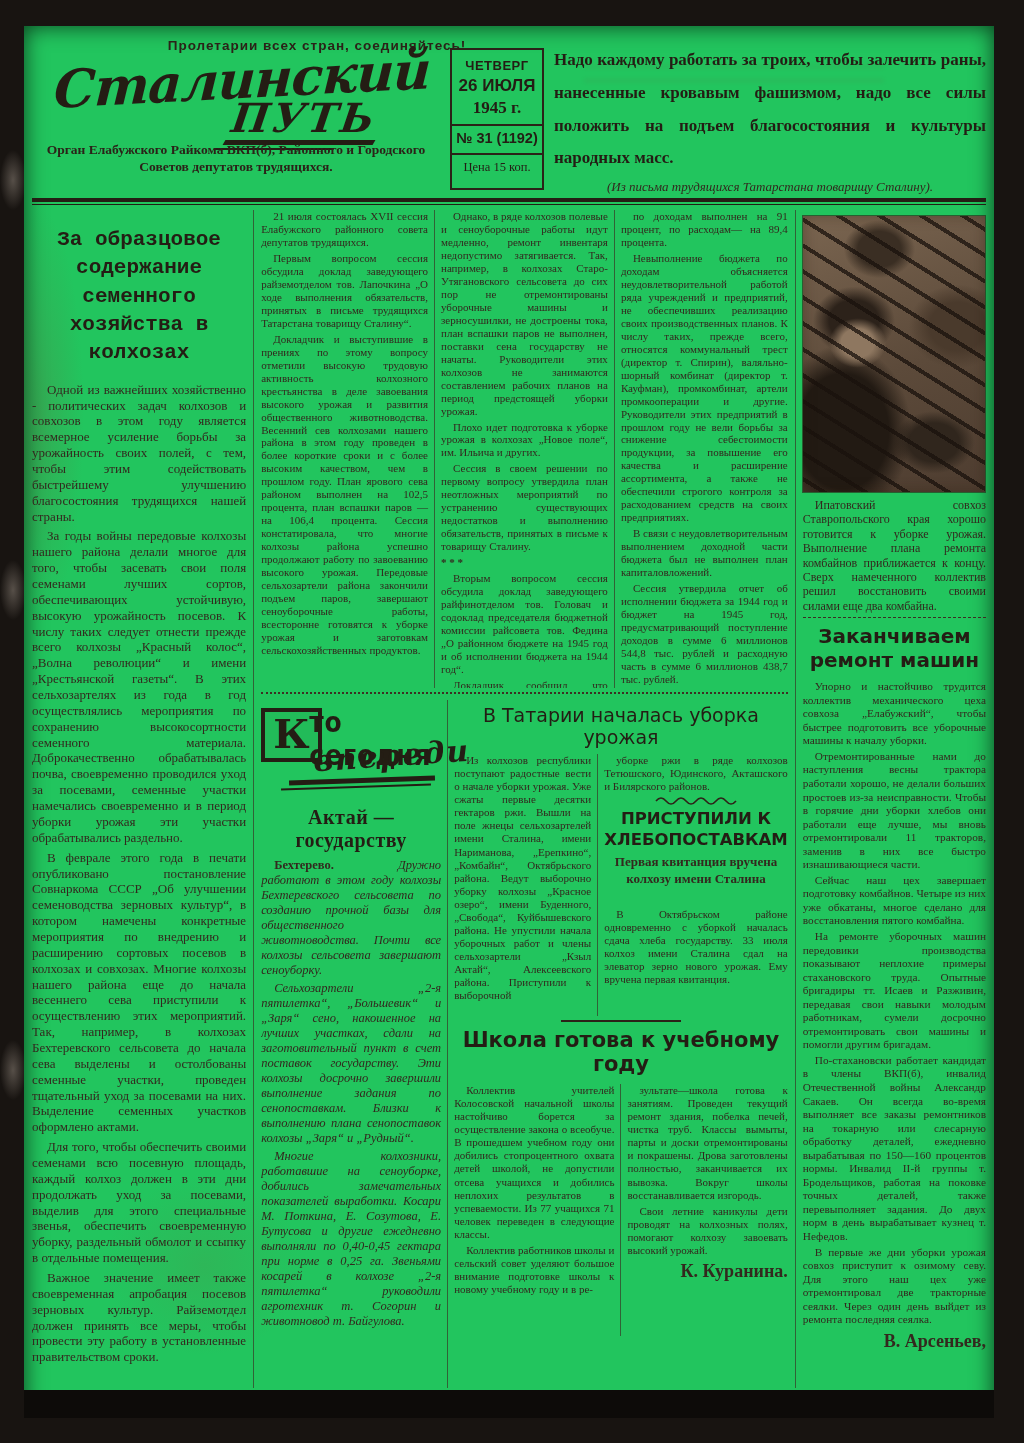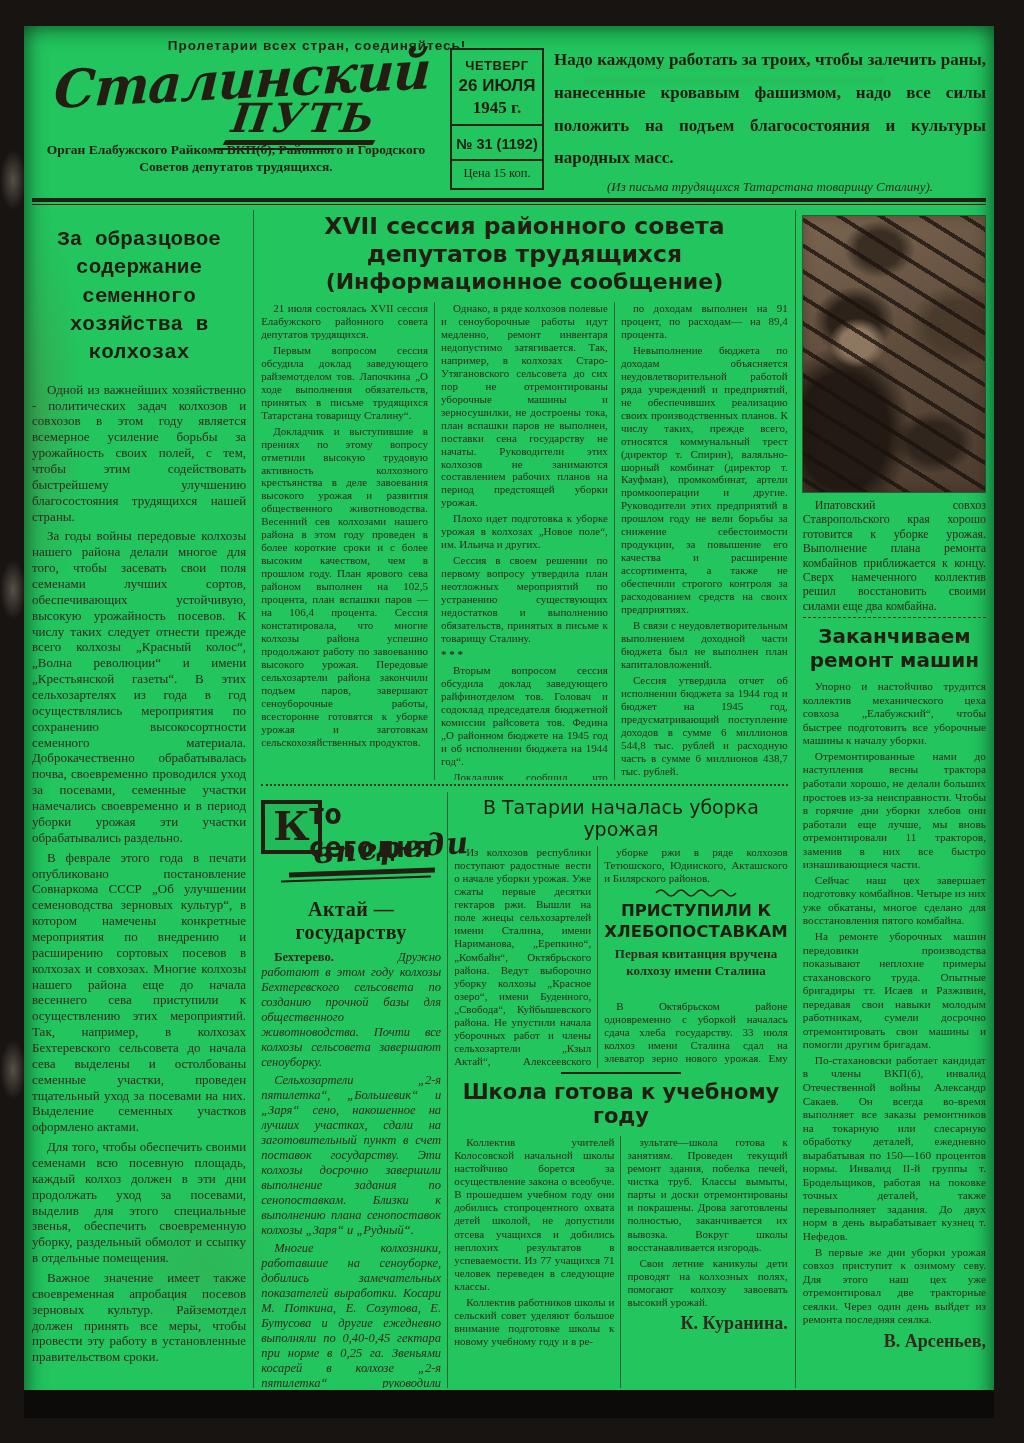--- a/index.html
+++ b/index.html
@@ -28,21 +28,21 @@
   .title-bold{position:absolute;left:178px;top:44px;font-family:"DejaVu Serif",serif;font-style:italic;font-weight:bold;
     font-size:40px;color:#241d14;letter-spacing:3px;transform:skewX(-8deg);line-height:1;}
   .title-under{position:absolute;left:170px;top:86px;width:150px;height:5px;background:#241d14;transform:skewX(-30deg);}
   .title-under2{position:absolute;left:160px;top:94px;width:120px;height:2px;background:#241d14;transform:skewX(-30deg);}
   .organ{position:absolute;left:4px;top:104px;width:400px;text-align:center;font-size:13.5px;line-height:1.25;color:#2b2218;font-weight:bold;}
   .datebox{position:absolute;left:418px;top:10px;width:90px;height:138px;border:2px solid #2b2218;text-align:center;
     font-family:"Liberation Sans","DejaVu Sans",sans-serif;color:#241d14;}
   .datebox .wd{font-size:13px;font-weight:bold;margin-top:8px;letter-spacing:.5px;}
   .datebox .dd{font-size:17px;font-weight:bold;margin-top:3px;}
   .datebox .yy{font-size:17px;font-weight:bold;font-family:"Liberation Serif",serif;margin-top:2px;}
-  .datebox .iss{font-size:14.5px;font-weight:bold;border-top:2px solid #2b2218;margin-top:6px;padding-top:10px;}
+  .datebox .iss{font-size:14.5px;font-weight:bold;border-top:2px solid #2b2218;margin-top:6px;padding-top:4px;}
   .datebox .pr{font-size:12.5px;border-top:2px solid #2b2218;margin-top:7px;padding-top:5px;font-family:"Liberation Serif",serif;}
   .quote{position:absolute;left:522px;top:6px;width:432px;}
   .quote p{margin:0;font-size:17px;font-weight:bold;line-height:1.93;text-align:justify;color:#241d14;}
   .quote .attr{font-size:13px;font-weight:normal;font-style:italic;text-align:center;margin-top:4px;line-height:1.2;}
   .mast-rule{position:absolute;left:8px;top:172px;width:954px;border-top:4px solid #241d14;}
   .mast-rule:after{content:"";display:block;margin-top:2px;border-top:1px solid #241d14;}
 
   
   .bodygrid{position:absolute;left:8px;top:184px;width:954px;height:1178px;display:flex;overflow:hidden;}
   .vr{border-left:1px solid rgba(58,44,32,.65);}
@@ -167,24 +167,20 @@
         <div class="art">
           <p>Одной из важнейших хозяйственно - политических задач колхозов и совхозов в этом году является всемерное усиление борьбы за урожайность своих полей, с тем, чтобы этим содействовать быстрейшему улучшению благосостояния трудящихся нашей страны.</p>
           <p>За годы войны передовые колхозы нашего района делали многое для того, чтобы засевать свои поля семенами лучших сортов, обеспечивающих устойчивую, высокую урожайность посевов. К числу таких следует отнести прежде всего колхозы „Красный колос“, „Волна революции“ и имени „Крестьянской газеты“. В этих сельхозартелях из года в год осуществлялись мероприятия по сохранению высокосортности семенного материала. Доброкачественно обрабатывалась почва, своевременно проводился уход за посевами, семенные участки намечались своевременно и в период уборки урожая эти участки обрабатывались раздельно.</p>
           <p>В феврале этого года в печати опубликовано постановление Совнаркома СССР „Об улучшении семеноводства зерновых культур“, в котором намечены конкретные мероприятия по внедрению и расширению сортовых посевов в колхозах и совхозах. Многие колхозы нашего района еще до начала весеннего сева приступили к осуществлению этих мероприятий. Так, например, в колхозах Бехтеревского сельсовета до начала сева выделены и остолбованы семенные участки, проведен тщательный уход за посевами на них. Выделение семенных участков оформлено актами.</p>
           <p>Для того, чтобы обеспечить своими семенами всю посевную площадь, каждый колхоз должен в эти дни продолжать уход за посевами, выделив для этого специальные звенья, обеспечить своевременную уборку, раздельный обмолот и ссыпку в отдельные помещения.</p>
           <p>Важное значение имеет также своевременная апробация посевов зерновых культур. Райземотдел должен принять все меры, чтобы провести эту работу в установленные правительством сроки.</p>
         </div>
       </div>
 
       <div class="mid vr" style="border-left:1px solid rgba(58,44,32,.65);border-right:1px solid rgba(58,44,32,.65);">
-        <div class="sess-head">
-          <div class="t1">XVII сессия районного совета депутатов трудящихся</div>
-          <div class="t2">(Информационное сообщение)</div>
-        </div>
         <div class="sess-cols">
           <div class="sess-col">
             <p>21 июля состоялась XVII сессия Елабужского районного совета депутатов трудящихся.</p>
             <p>Первым вопросом сессия обсудила доклад заведующего райземотделом тов. Лапочкина „О ходе выполнения обязательств, принятых в письме трудящихся Татарстана товарищу Сталину“.</p>
             <p>Докладчик и выступившие в прениях по этому вопросу отметили высокую трудовую активность колхозного крестьянства в деле завоевания высокого урожая и развития общественного животноводства. Весенний сев колхозами нашего района в этом году проведен в более короткие сроки и с более высоким качеством, чем в прошлом году. План ярового сева районом выполнен на 102,5 процента, план вспашки паров — на 106,4 процента. Сессия констатировала, что многие колхозы района успешно продолжают работу по завоеванию высокого урожая. Передовые сельхозартели района закончили подъем паров, завершают сеноуборочные работы, всесторонне готовятся к уборке урожая и заготовкам сельскохозяйственных продуктов.</p>
           </div>
           <div class="sess-col vr">
             <p>Однако, в ряде колхозов полевые и сеноуборочные работы идут медленно, ремонт инвентаря недопустимо затягивается. Так, например, в колхозах Старо-Утягановского сельсовета до сих пор не отремонтированы уборочные машины и зерносушилки, не достроены тока, план вспашки паров не выполнен, поставки сена государству не начаты. Руководители этих колхозов не занимаются составлением рабочих планов на период предстоящей уборки урожая.</p>
             <p>Плохо идет подготовка к уборке урожая в колхозах „Новое поле“, им. Ильича и других.</p>
             <p>Сессия в своем решении по первому вопросу утвердила план неотложных мероприятий по устранению существующих недостатков и выполнению обязательств, принятых в письме к товарищу Сталину.</p>

